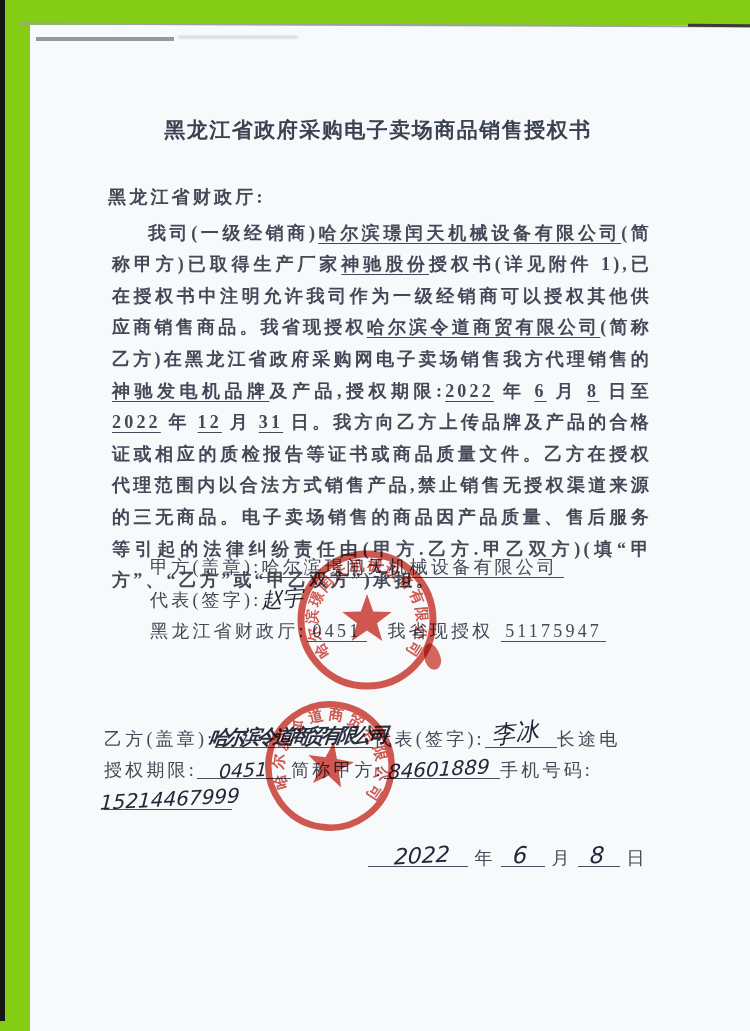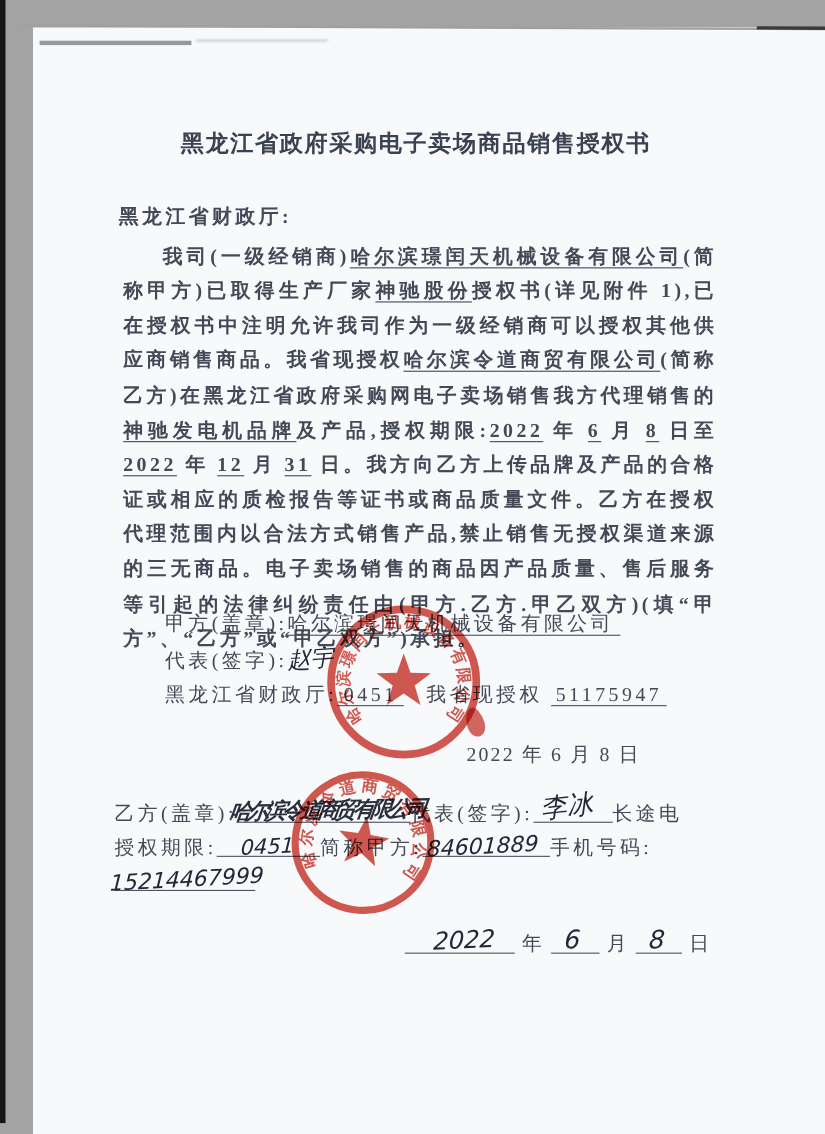--- a/index.html
+++ b/index.html
@@ -1,16 +1,16 @@
 <!DOCTYPE html>
 <html><head>
 <meta charset="utf-8">
 <style>
   html,body{margin:0;padding:0;}
-  .page{position:relative;width:750px;height:1031px;background:#a3a3a3;overflow:hidden;
+  .page{position:relative;width:750px;height:1031px;background:#84cc16;overflow:hidden;
         font-family:"Liberation Serif","DejaVu Serif",serif;color:#434956;}
   .paper{position:absolute;left:30px;top:25px;width:720px;height:1006px;background:#f7f9fb;}
   .edge-strip{position:absolute;left:0;top:0;width:5px;height:1021px;background:#161616;}
   .scan-topline{position:absolute;left:20px;top:24px;width:730px;height:1.5px;background:#9aa0a4;transform:rotate(0.25deg);}
   .scan-topline-dark{position:absolute;left:688px;top:24px;width:62px;height:3px;background:#3a3a3a;transform:rotate(0.3deg);}
   .smudge{position:absolute;left:36px;top:37px;width:138px;height:3.5px;background:#4a4a4a;opacity:.55;filter:blur(.6px);}
   .smudge2{position:absolute;left:178px;top:36px;width:120px;height:2px;background:#8a8a8a;opacity:.4;filter:blur(.8px);}
 
   .title{position:absolute;left:104px;top:116px;width:548px;text-align:center;
          font-family:"Liberation Sans","DejaVu Sans",sans-serif;font-weight:bold;
@@ -64,21 +64,20 @@
       <span>甲方(盖章):</span><span class="u-line" style="padding-right:6px;">哈尔滨璟闰天机械设备有限公司</span>
     </div>
     <div class="line">
       <span>代表(签字):</span><span class="hw" style="font-size:21px;display:inline-block;transform:rotate(-4deg);">赵宇</span>
     </div>
     <div class="line">
       <span>黑龙江省财政厅:</span><span class="u-line" style="padding:0 6px;">0451</span><span class="spacer" style="width:20px;"></span><span>我省现授权</span>&nbsp;<span class="u-line" style="padding:0 4px;">51175947</span>
     </div>
   </div>
 
-  <div class="party-a-date">2022 年 6 月 8 日</div>
 
   <div class="pb-line" style="left:104px;top:727px;">
     <span>乙方(盖章):</span><span class="blank" style="width:158px;"><span class="hw hw-over hw-company">哈尔滨令道商贸有限公司</span></span><span>代表(签字):</span><span class="blank" style="width:72px;"><span class="hw hw-over hw-sign-b">李冰</span></span><span>长途电</span>
   </div>
 
   <div class="pb-line" style="left:104px;top:758px;">
     <span>授权期限:</span><span class="blank" style="width:94px;"><span class="hw hw-over hw-num" style="left:22px;bottom:-3px;font-size:19px;">0451</span></span><span>简称甲方:</span><span class="blank" style="width:116px;"><span class="hw hw-over hw-num" style="left:4px;bottom:-3px;font-size:20px;">84601889</span></span><span>手机号码:</span>
   </div>
 
   <div class="pb-line" style="left:104px;top:789px;">

